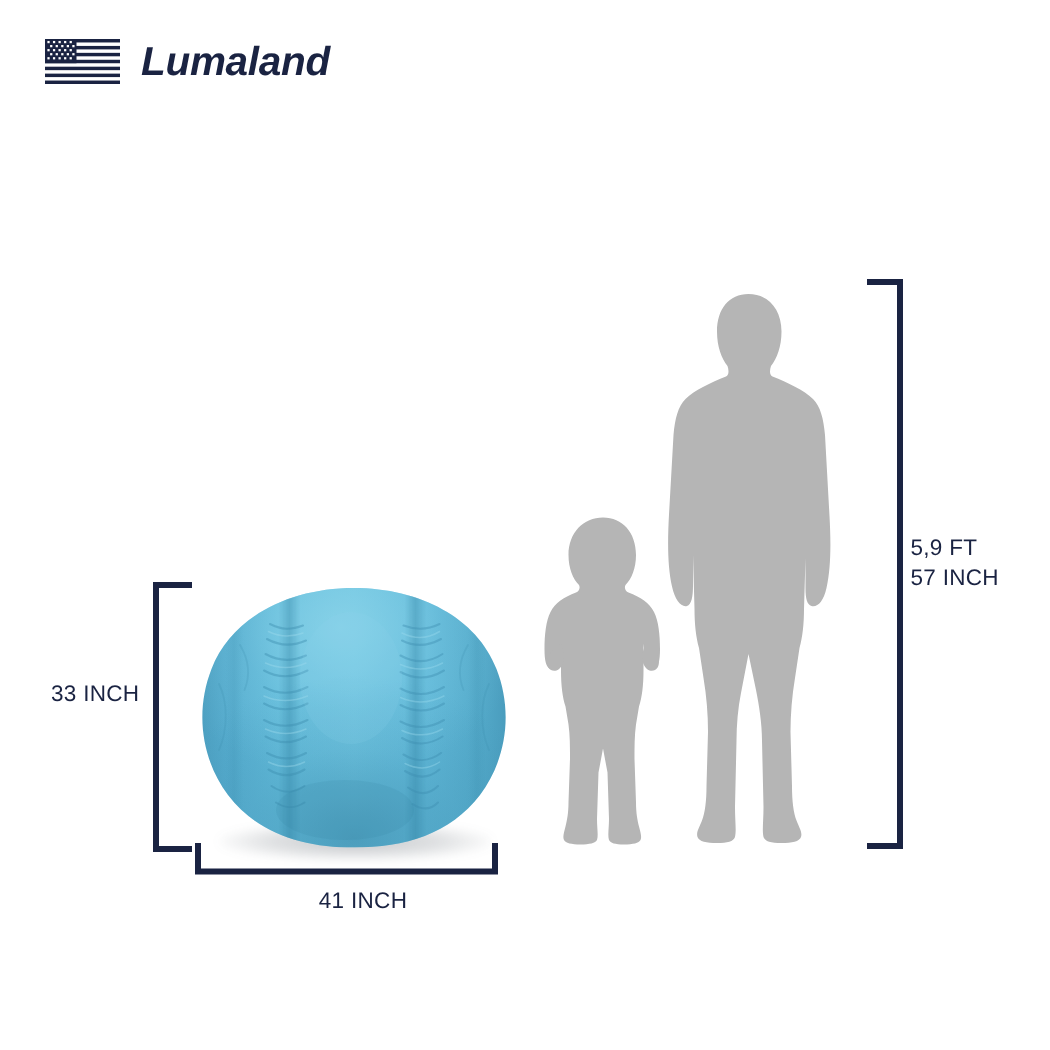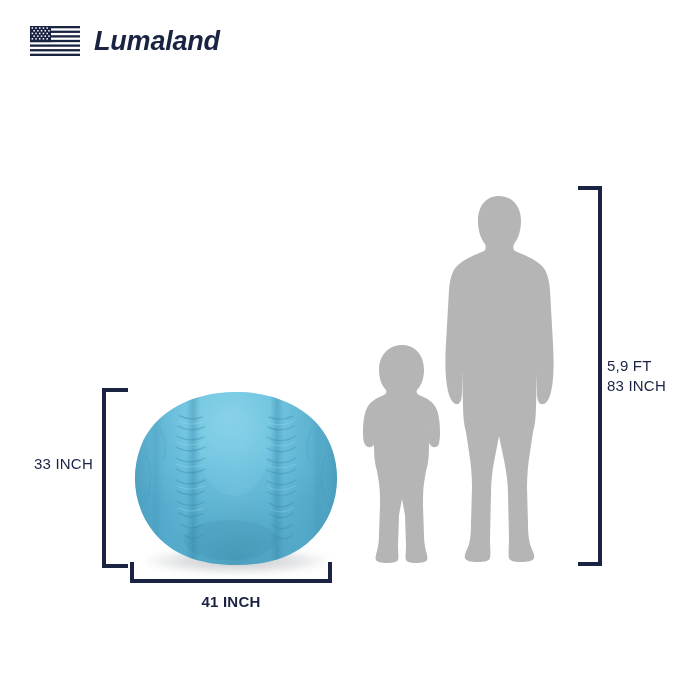--- a/index.html
+++ b/index.html
@@ -91,24 +91,23 @@
     font-weight: 500;
     letter-spacing: 0.2px;
     white-space: nowrap;
   }
   .lbl-height {
     left: 34px;
     top: 463px;
     transform: translateY(-50%);
   }
   .lbl-width {
-    left: 231px;
+    left: 242px;
     top: 601px;
     transform: translate(-50%, -50%);
-    font-weight: bold;
   }
   .lbl-person {
     left: 607px;
     top: 376px;
     transform: translateY(-50%);
     line-height: 1.35;
   }
   .lbl-person span { display: block; }
 </style>
 </head>
@@ -395,16 +394,16 @@
       <path d="M2 2 L 22 2 L 22 378 L 2 378" fill="none" stroke="#1a2342" stroke-width="4" stroke-linecap="square" stroke-linejoin="miter"></path>
     </svg>
   </div>
 
   <div class="dim-label lbl-height">33 INCH</div>
 
   <div class="dim-label lbl-width">41 INCH</div>
 
   <div class="dim-label lbl-person">
     <span>5,9 FT</span>
-    <span>83 INCH</span>
+    <span>57 INCH</span>
   </div>
 
 </div>
 
 </body></html>

